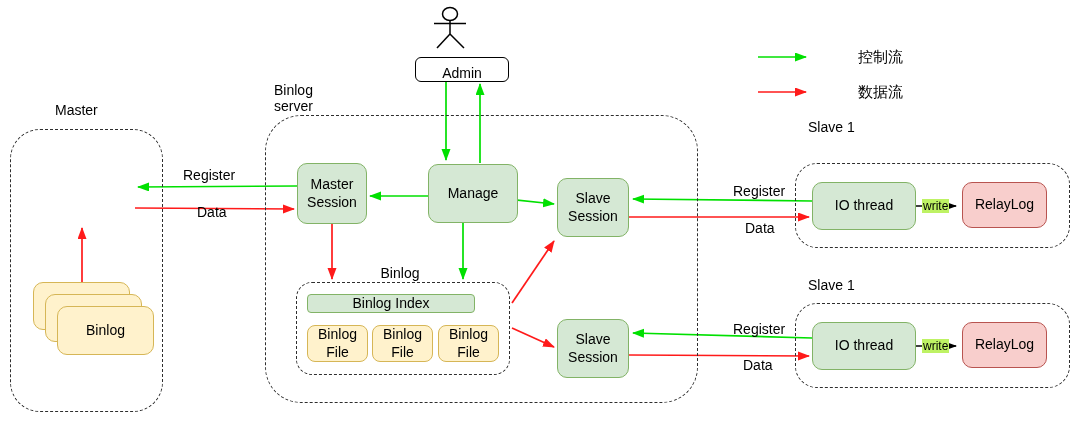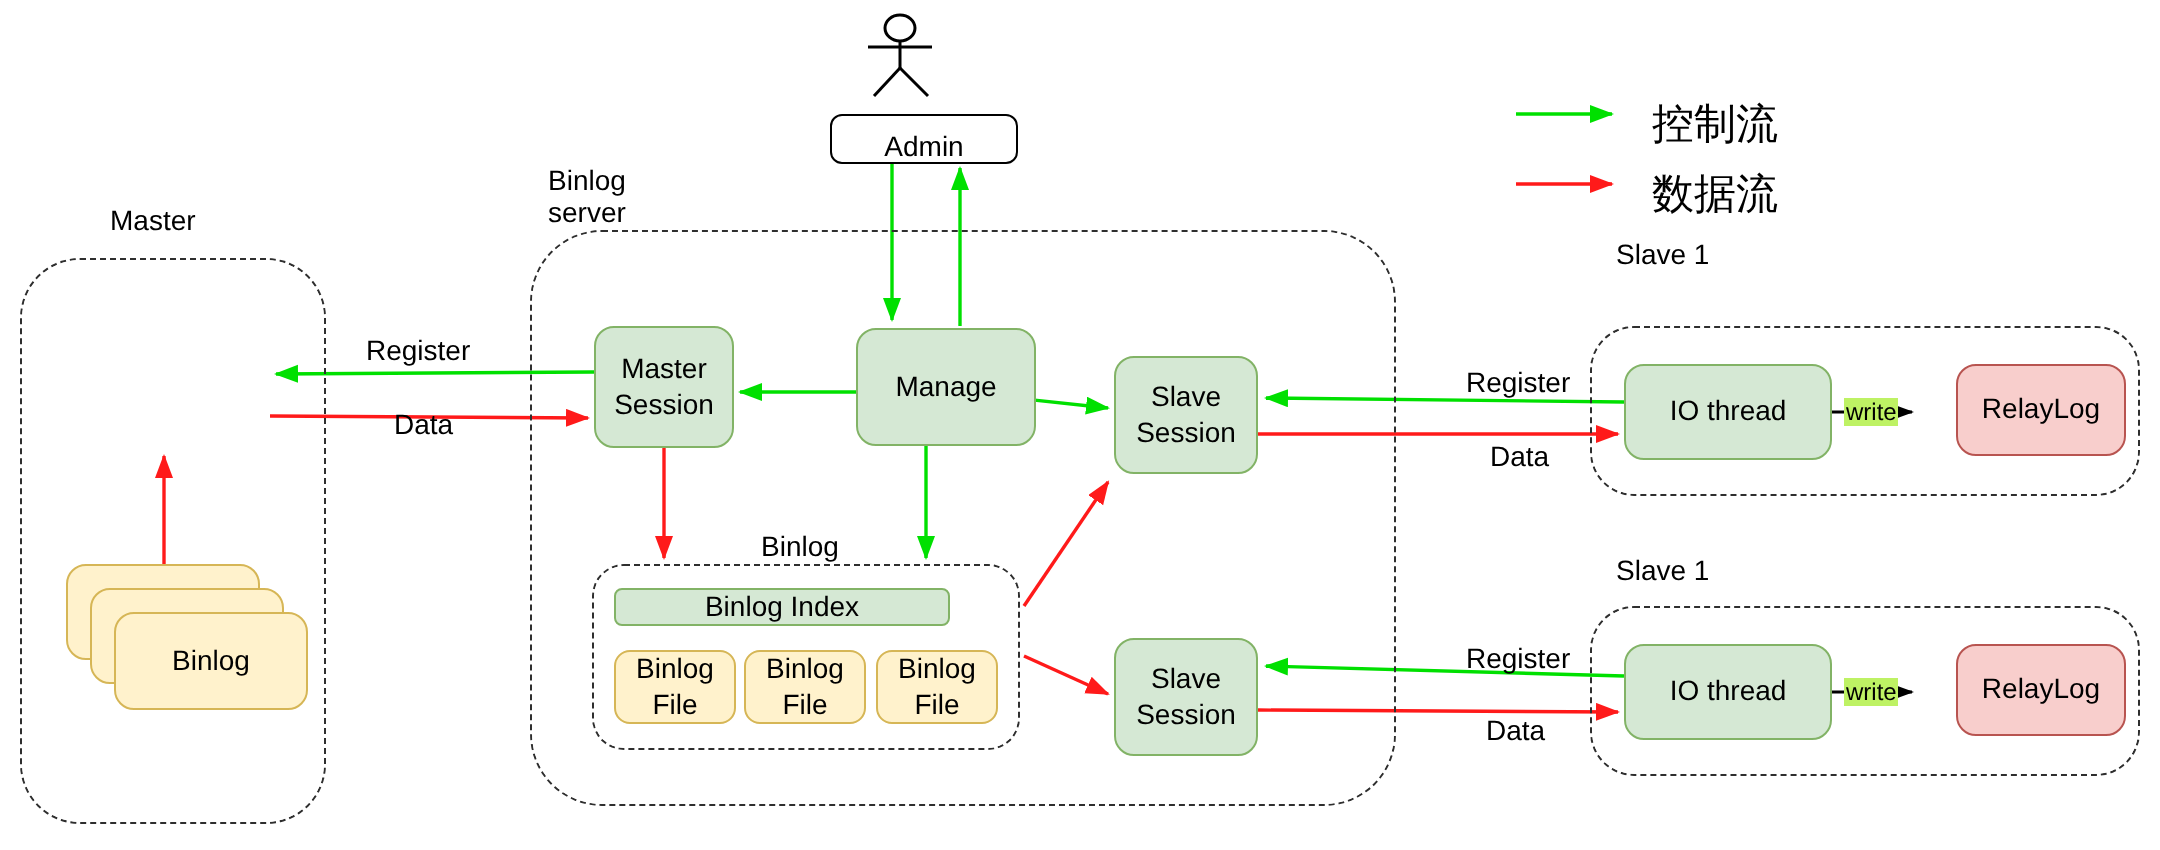--- a/index.html
+++ b/index.html
@@ -3,28 +3,28 @@
 <meta charset="utf-8">
 <style>
   html,body{margin:0;padding:0;background:#fff;}
   .canvas{position:relative;width:1080px;height:425px;background:#fff;
           font-family:"Liberation Sans",sans-serif;color:#000;overflow:hidden;}
   svg.overlay{position:absolute;left:0;top:0;width:1080px;height:425px;pointer-events:none;}
   .node{position:absolute;display:flex;align-items:center;justify-content:center;
         text-align:center;font-size:14px;line-height:1.25;box-sizing:border-box;}
   .green-node{background:var(--green-fill);border:1.5px solid var(--green-stroke);border-radius:10px;}
   .yellow-node{background:var(--yellow-fill);border:1.5px solid var(--yellow-stroke);border-radius:10px;}
-  .red-node{background:var(--red-fill);border:1.5px solid var(--red-stroke);border-radius:10px;margin-left:16px;}
+  .red-node{background:var(--red-fill);border:1.5px solid var(--red-stroke);border-radius:10px;}
   .dashed{position:absolute;border:1.6px dashed #2e2e2e;box-sizing:border-box;background:transparent;}
   .lbl{position:absolute;font-size:14px;white-space:nowrap;}
   .lbl-wrap{position:absolute;font-size:14px;line-height:1.15;}
   .admin-box{position:absolute;border:1.5px solid #000;border-radius:6px;background:#fff;
              display:flex;align-items:flex-end;justify-content:center;font-size:14px;}
   .write-lbl{position:absolute;font-size:12px;background:#bef264;padding:0 1px;white-space:nowrap;}
-  .legend-lbl{position:absolute;font-size:21px;white-space:nowrap;}
+  .legend-lbl{position:absolute;font-size:15px;white-space:nowrap;margin-left:32px;}
   :root{--green-fill:#d5e8d4;--green-stroke:#82b366;--yellow-fill:#fff2cc;--yellow-stroke:#d6b656;
         --red-fill:#f8cecc;--red-stroke:#b85450;}
 </style>
 </head>
 <body>
 
 <div class="canvas">
 
   <svg class="overlay">
     <defs>

